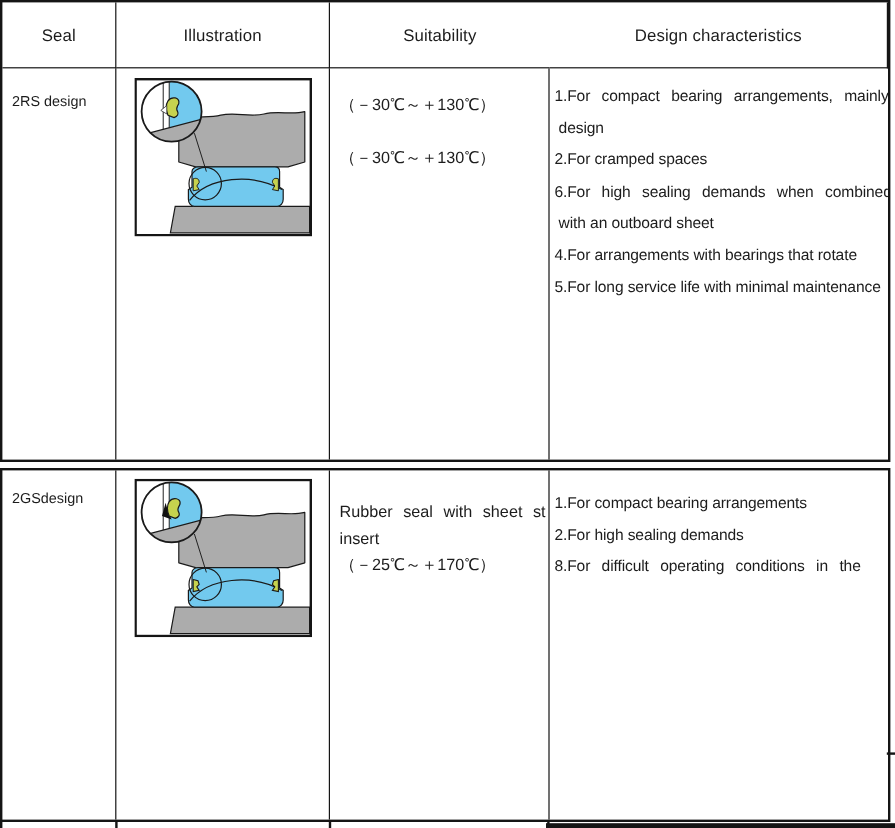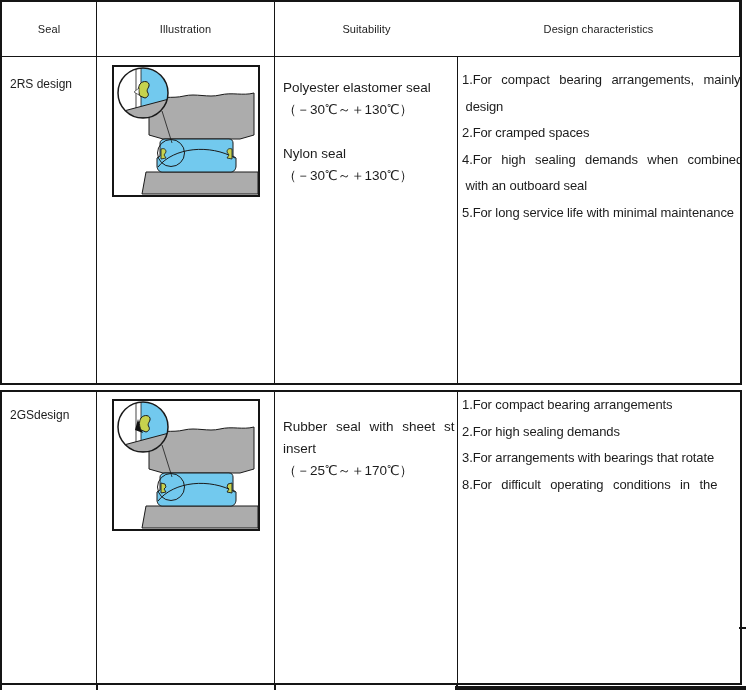--- a/index.html
+++ b/index.html
@@ -8,21 +8,21 @@
     font-family:"Liberation Sans",sans-serif;color:#1c1c1c;
   }
   .tbl{position:absolute;left:0;box-sizing:border-box;border:2px solid #151515;display:grid;
        grid-template-columns:95px 178px 183px 1fr;background:#fff;}
   .tbl-top{top:0;width:742px;height:385px;grid-template-rows:55px 1fr;}
   .tbl-bottom{top:390px;width:742px;height:295px;grid-template-rows:1fr;}
   .cell{box-sizing:border-box;border-right:1.5px solid #151515;display:flex;flex-direction:column;
         align-items:flex-start;justify-content:flex-start;overflow:hidden;}
   .cell.last{border-right:none;}
   .hcell{border-bottom:1.5px solid #151515;align-items:center;justify-content:center;
-         font-size:11px;letter-spacing:.1px;}
+         font-size:14px;letter-spacing:.1px;}
   .seal-cell{padding-left:8px;font-size:12px;}
   .design-cell{padding-left:8px;font-size:13.5px;}
   .suit-cell{padding-left:4px;font-size:13px;letter-spacing:-0.1px;}
   .ill-cell{align-items:center;}
   .line{line-height:22px;white-space:pre;}
   .suit-cell .line{line-height:26.5px;}
   .stretch{word-spacing:6px;}
   .clip{word-spacing:5px;max-width:172px;overflow:hidden;}
   .frame{line-height:0;}
   
@@ -82,35 +82,34 @@
             <path d="M28,19 C31,15 38,16 37,21 C36,24 34,25 36,28 C37,30 36,32 33,33 L28,31 C26,27 26,22 28,19 Z" style="fill:var(--c-seal_yellow,#C6D24E)" stroke="#1a1a1a" stroke-width="1"></path>
             <path d="M27,23 L22,27 L27,30 Z" fill="#fff" stroke="#1a1a1a" stroke-width="0.6"></path>
           </g>
           <circle cx="31" cy="28" r="25" fill="none" stroke="#1a1a1a" stroke-width="1.5"></circle>
         </svg>
       </div>
     </div>
 
     <div class="cell design-cell">
       <div style="margin-top:20px">
-          <div class="line">Polyester elastomer seal</div>
           <div class="line">（－30℃～＋130℃）</div>
           <div class="line">&nbsp;</div>
-          <div class="line">Nylon seal</div>
           <div class="line">（－30℃～＋130℃）</div>
         </div>
     </div>
 
     <div class="cell suit-cell last">
       <div style="margin-top:10px">
           <div class="line stretch">1.For compact bearing arrangements, mainly</div>
           <div class="line"> design</div>
           <div class="line">2.For cramped spaces</div>
-          <div class="line stretch">4.For high sealing demands when combined</div>
-          <div class="line"> with an outboard seal</div>
+          <div class="line stretch">6.For high sealing demands when combined</div>
+          <div class="line"> with an outboard sheet</div>
+          <div class="line">4.For arrangements with bearings that rotate</div>
           <div class="line">5.For long service life with minimal maintenance</div>
         </div>
     </div>
   </div>
 
   <div class="tbl tbl-bottom">
     <div class="cell seal-cell">
       <span class="line" style="margin-top:12px">2GSdesign</span>
     </div>
 
@@ -144,24 +143,23 @@
 
     <div class="cell design-cell">
       <div style="margin-top:24px">
           <div class="line stretch clip">Rubber seal with sheet steel</div>
           <div class="line">insert</div>
           <div class="line">（－25℃～＋170℃）</div>
         </div>
     </div>
 
     <div class="cell suit-cell last">
-      <div style="">
+      <div style="margin-top:14px">
           <div class="line">1.For compact bearing arrangements</div>
           <div class="line">2.For high sealing demands</div>
-          <div class="line">3.For arrangements with bearings that rotate</div>
           <div class="line stretch">8.For difficult operating conditions in the</div>
         </div>
     </div>
   </div>
 
   <div class="stub" style="left:0;top:685px;width:2px;height:5px"></div>
   <div class="stub" style="left:96px;top:685px;width:1.5px;height:5px"></div>
   <div class="stub" style="left:274px;top:685px;width:1.5px;height:5px"></div>
   <div class="stub" style="left:456px;top:685px;width:1.5px;height:5px"></div>
   <div class="band-bottom-right"></div>

